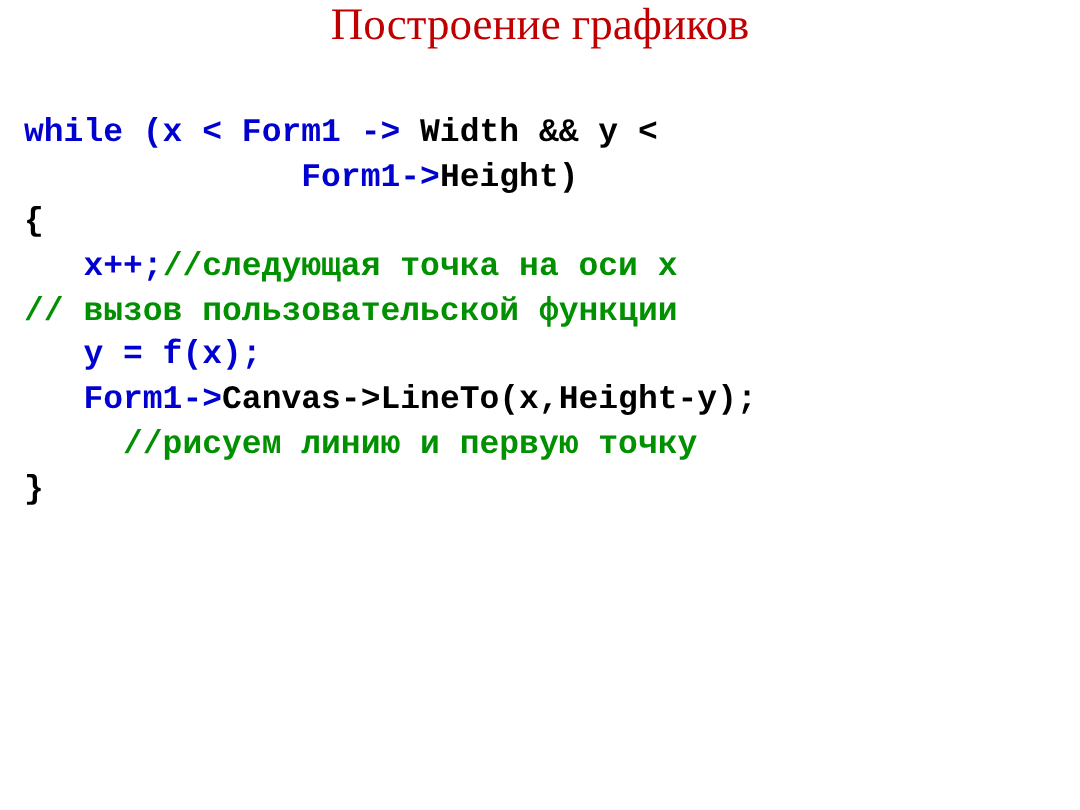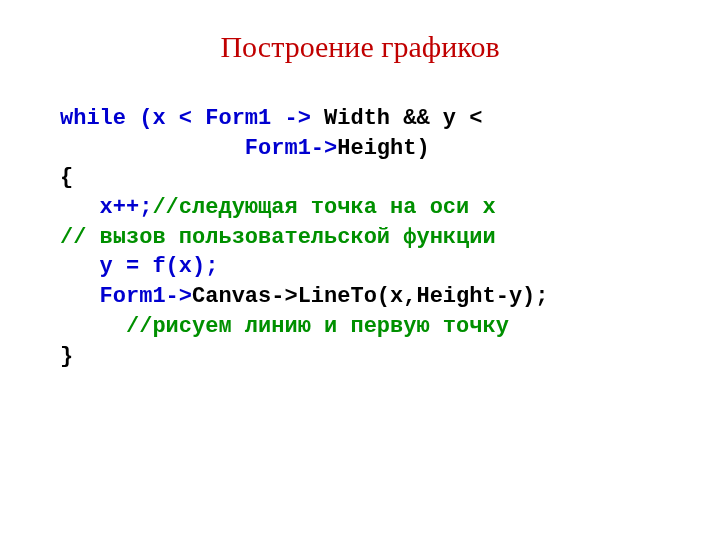--- a/index.html
+++ b/index.html
@@ -15,31 +15,30 @@
     width: 720px;
     height: 540px;
     position: relative;
     box-sizing: border-box;
   }
   .title {
     text-align: center;
     color: #c00000;
     font-size: 30px;
     font-weight: normal;
-    margin-top: 30px;
     margin-bottom: 40px;
   }
   .code-block {
     font-family: "Courier New", Courier, monospace;
     font-weight: bold;
     font-size: 22px;
     line-height: 1.35;
     white-space: pre;
     color: #000000;
-    padding-left: 60px;
+    padding-left: 16px;
   }
   .kw   { color: #0000d0; }   
   .cmt  { color: #009000; }   
 </style>
 </head>
 <body>
 
 <div class="slide">
   <div class="title">Построение графиков</div>
 

